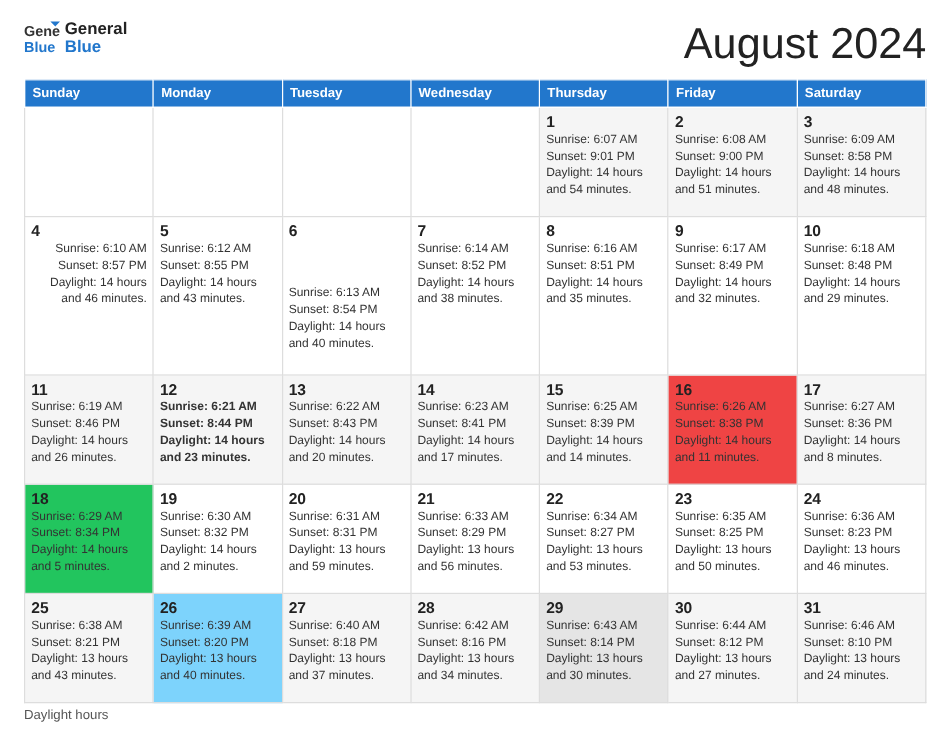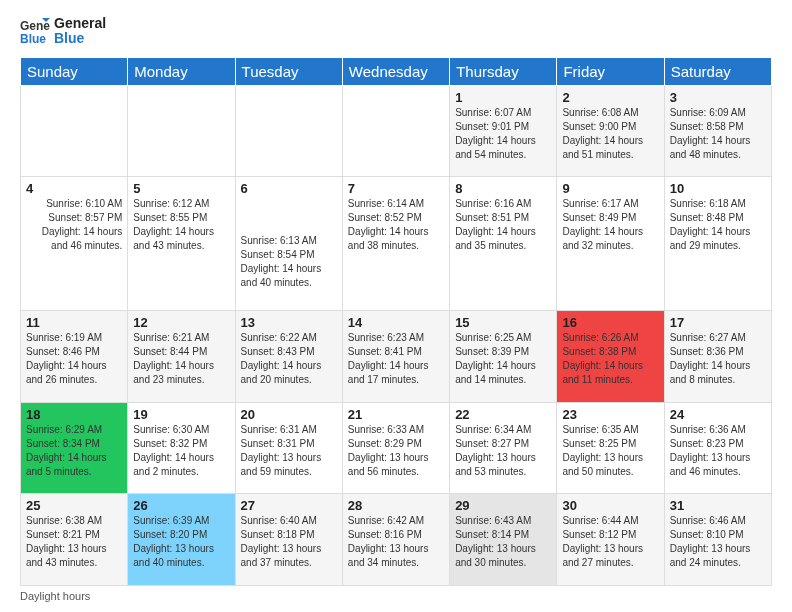--- a/index.html
+++ b/index.html
@@ -49,22 +49,22 @@
       flex: 1;
       border-collapse: collapse;
       width: 100%;
       table-layout: fixed;
     }
     .calendar th {
       background: #2277cc;
       color: #fff;
       text-align: left;
       padding: 5px 6px;
-      font-size: 15px;
-      font-weight: normal;
+      font-size: 11px;
+      font-weight: bold;
       border: 1px solid #fff;
     }
     .calendar td {
       vertical-align: top;
       padding: 4px 5px;
       border: 1px solid #ddd;
       font-size: 10px;
       color: #333;
       background: #fff;
       height: 78px;
@@ -106,20 +106,21 @@
         <text x="0" y="14" font-size="12" font-weight="bold" fill="#333" font-family="Arial">General</text>
         <text x="0" y="27" font-size="12" font-weight="bold" fill="#2277cc" font-family="Arial">Blue</text>
         <polygon points="22,2 30,10 26,6 30,2" fill="#2277cc"></polygon>
       </svg>
       <div style="display:flex;flex-direction:column;line-height:1.1;">
         <span style="font-size:14px;font-weight:bold;color:#222;">General</span>
         <span style="font-size:14px;font-weight:bold;color:#2277cc;">Blue</span>
       </div>
     </div>
     <div class="title-section">
+      <div class="month-title">August 2024</div>
     </div>
   </div>
 
   <table class="calendar">
     <thead>
       <tr>
       <th>Sunday</th>
           <th>Monday</th>
           <th>Tuesday</th>
           <th>Wednesday</th>
@@ -210,21 +211,21 @@
         <tr>
           <td style="background: rgb(245, 245, 245);">
             <span class="day-num">11</span>
             <div class="day-info" style="white-space: pre-line;">Sunrise: 6:19 AM
 Sunset: 8:46 PM
 Daylight: 14 hours
 and 26 minutes.</div>
           </td>
           <td style="background: rgb(245, 245, 245);">
             <span class="day-num">12</span>
-            <div class="day-info" style="white-space: pre-line;">Sunrise: 6:21 AM
+            <div class="day-info" style="white-space: pre-line; font-weight: bold;">Sunrise: 6:21 AM
 Sunset: 8:44 PM
 Daylight: 14 hours
 and 23 minutes.</div>
           </td>
           <td style="background: rgb(245, 245, 245);">
             <span class="day-num">13</span>
             <div class="day-info" style="white-space: pre-line;">Sunrise: 6:22 AM
 Sunset: 8:43 PM
 Daylight: 14 hours
 and 20 minutes.</div>

